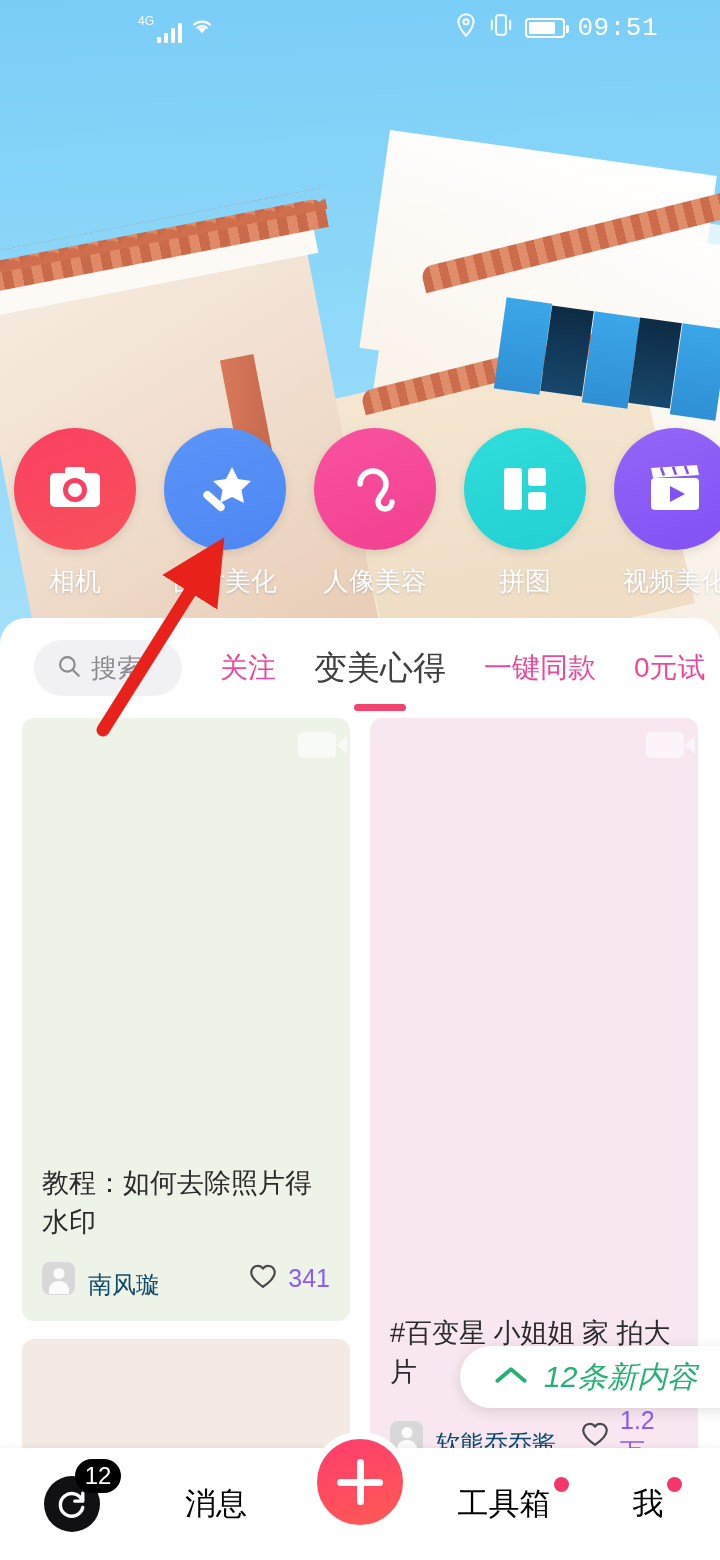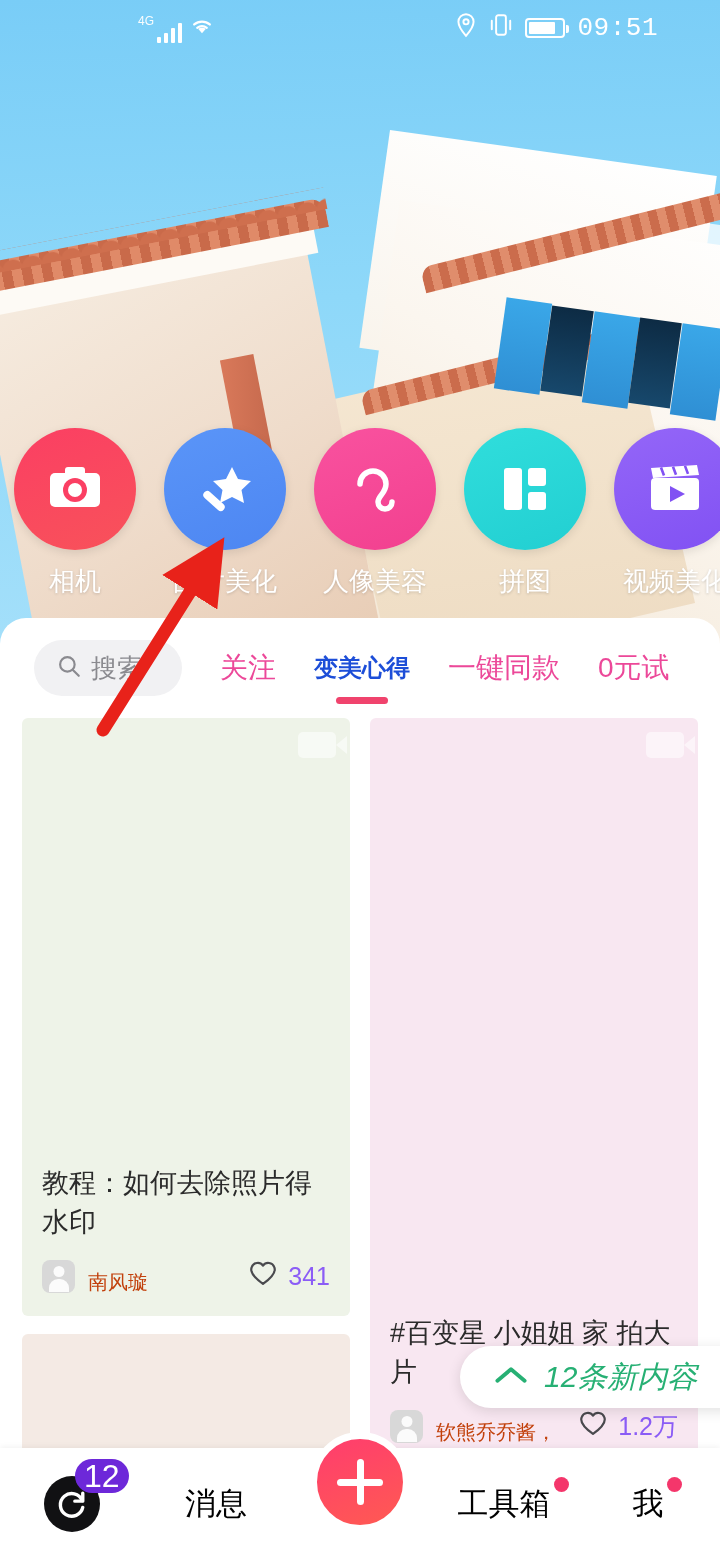--- a/index.html
+++ b/index.html
@@ -157,36 +157,36 @@
   #searchpill {
     margin-left:34px; width:148px; height:56px; border-radius:28px;
     background:#f1f1f3; display:flex; align-items:center; gap:9px;
     padding-left:22px;
   }
   #searchpill .sp-text { font-size:26px; color:#8a8a8f; }
   .tab {
     font-size:28px; color:#ec4899; margin-left:38px; position:relative;
     white-space:nowrap;
   }
-  .tab.active { font-size:24px; color:#1d4ed8; font-weight:700; }
+  .tab.active { font-size:33px; color:#404040; font-weight:400; }
   .tab.active .underline {
     position:absolute; left:50%; transform:translateX(-50%);
     bottom:-20px; width:52px; height:7px; border-radius:4px; background:#f0436d;
   }
 
   
   #feed {
     position:absolute; left:0; top:100px; width:720px; bottom:0;
     padding:0 22px;
   }
   .col { position:absolute; top:0; width:328px; }
   .col.left { left:22px; }
   .col.right { left:370px; }
   .card {
-    border-radius:6px; overflow:hidden; margin-bottom:18px; position:relative;
+    border-radius:12px; overflow:hidden; margin-bottom:18px; position:relative;
   }
   .card-media { position:relative; width:100%; }
   .vid-badge {
     position:absolute; right:14px; top:14px; width:38px; height:26px;
     border-radius:5px; background:rgba(255,255,255,.55);
   }
   .vid-badge::after {
     content:""; position:absolute; right:-11px; top:4px;
     border-style:solid; border-width:9px 11px 9px 0;
     border-color:transparent rgba(255,255,255,.55) transparent transparent;
@@ -205,21 +205,21 @@
     position:relative; overflow:hidden; flex:0 0 33px;
   }
   .avatar::before {
     content:""; position:absolute; left:50%; top:6px; transform:translateX(-50%);
     width:11px; height:11px; border-radius:50%; background:#fbfbfb;
   }
   .avatar::after {
     content:""; position:absolute; left:50%; top:19px; transform:translateX(-50%);
     width:20px; height:13px; border-radius:9px 9px 0 0; background:#fbfbfb;
   }
-  .cf-name { font-size:20px; color:#c2410c; white-space:nowrap;margin-top:13px; }
+  .cf-name { font-size:24px; color:#0c4a6e; white-space:nowrap;margin-top:13px; }
   .cf-likes { display:flex; align-items:center; gap:10px; font-size:25px; color:#8b5cf6; }
 
   
   #toast {
     position:absolute; left:460px; top:1346px; width:330px; height:62px;
     background:#ffffff; border-radius:31px; z-index:45;
     display:flex; align-items:center; gap:16px; padding-left:34px;
     box-shadow:0 3px 14px rgba(0,0,0,.12);
   }
   #toast .t-text { font-size:30px; color:#27b074; white-space:nowrap;font-style:italic; }
@@ -240,21 +240,21 @@
     position:absolute; right:-18px; top:-6px; width:15px; height:15px;
     border-radius:50%; background:#f4366b;
   }
   #refreshbtn {
     position:relative; width:56px; height:56px; border-radius:50%;
     background:#111113; display:flex; align-items:center; justify-content:center;
   }
   #refreshbtn .num-badge {
     position:absolute; left:31px; top:-17px;
     min-width:46px; height:34px; padding:0 9px; border-radius:17px;
-    background:#6d28d9; color:#fff; font-size:32px;
+    background:#000000; color:#fff; font-size:24px;
     display:flex; align-items:center; justify-content:center;
   }
   #fab {
     position:absolute; left:50%; transform:translateX(-50%);
     bottom:28px; width:100px; height:100px; border-radius:50%;
     background:linear-gradient(160deg,#ff3d6e 0%,#ff5a52 100%);
     border:7px solid #ffffff; z-index:55;
     display:flex; align-items:center; justify-content:center;
   }
   #fab .plus-h { position:absolute; width:46px; height:7px; background:#fff; border-radius:4px; }

